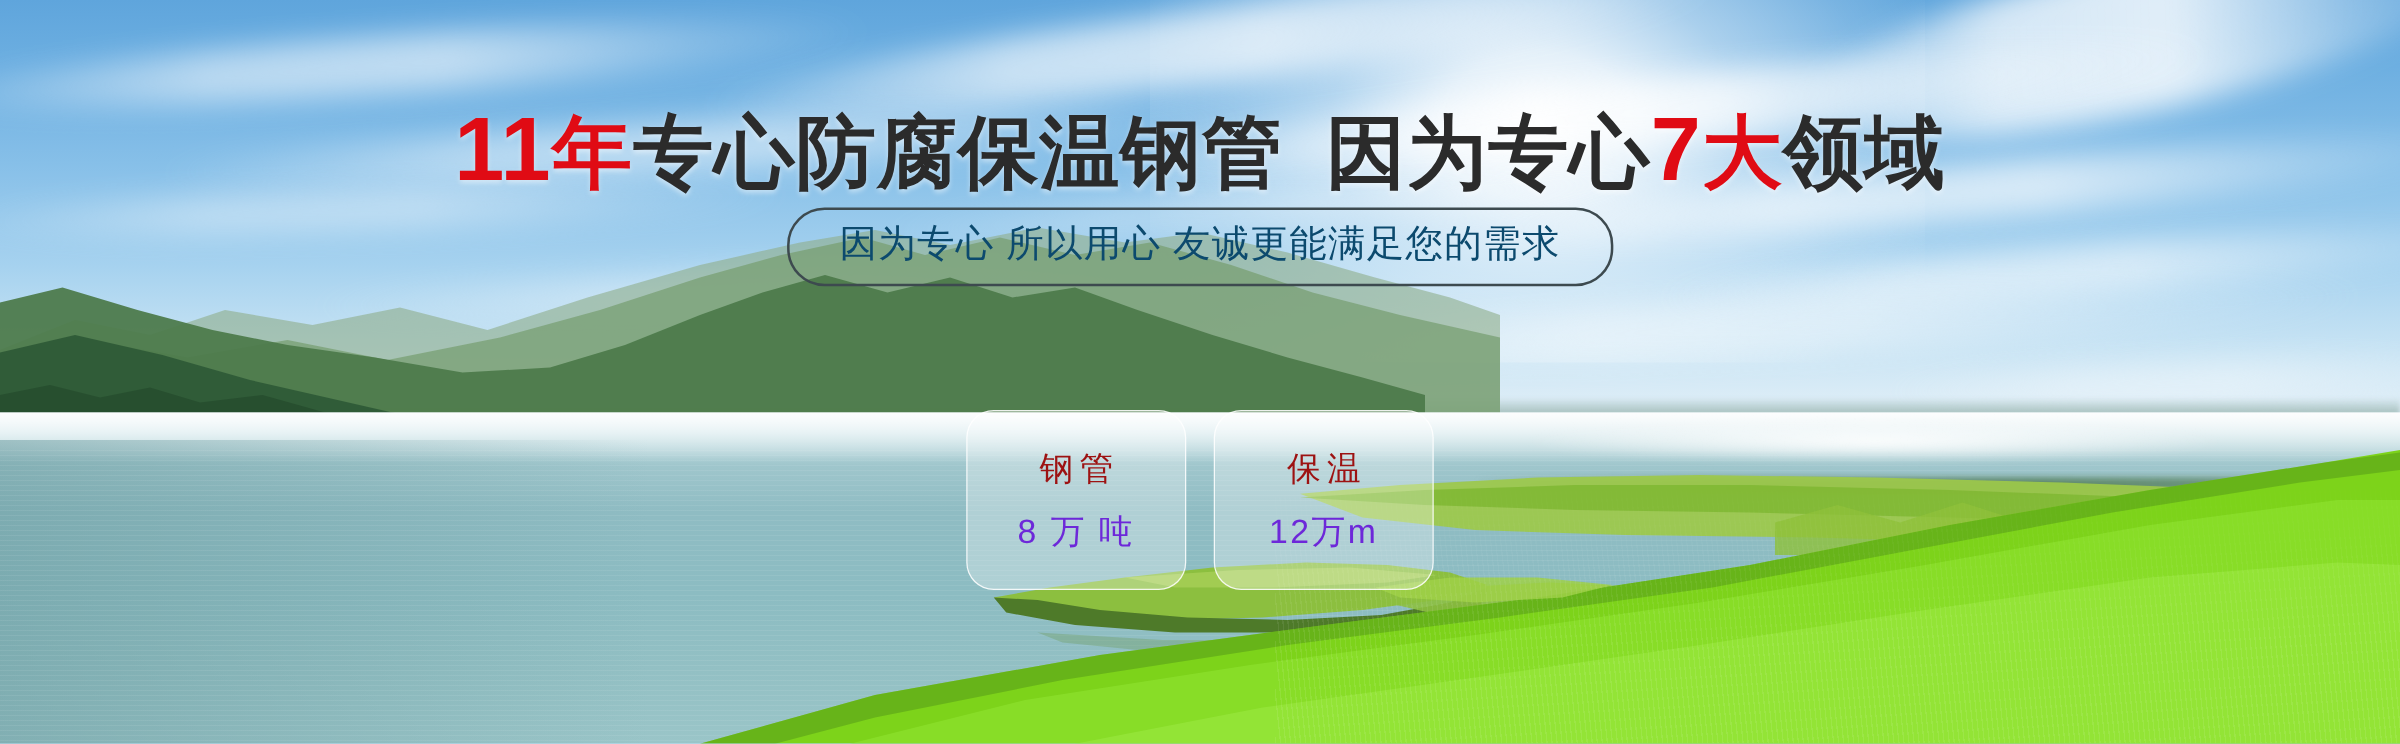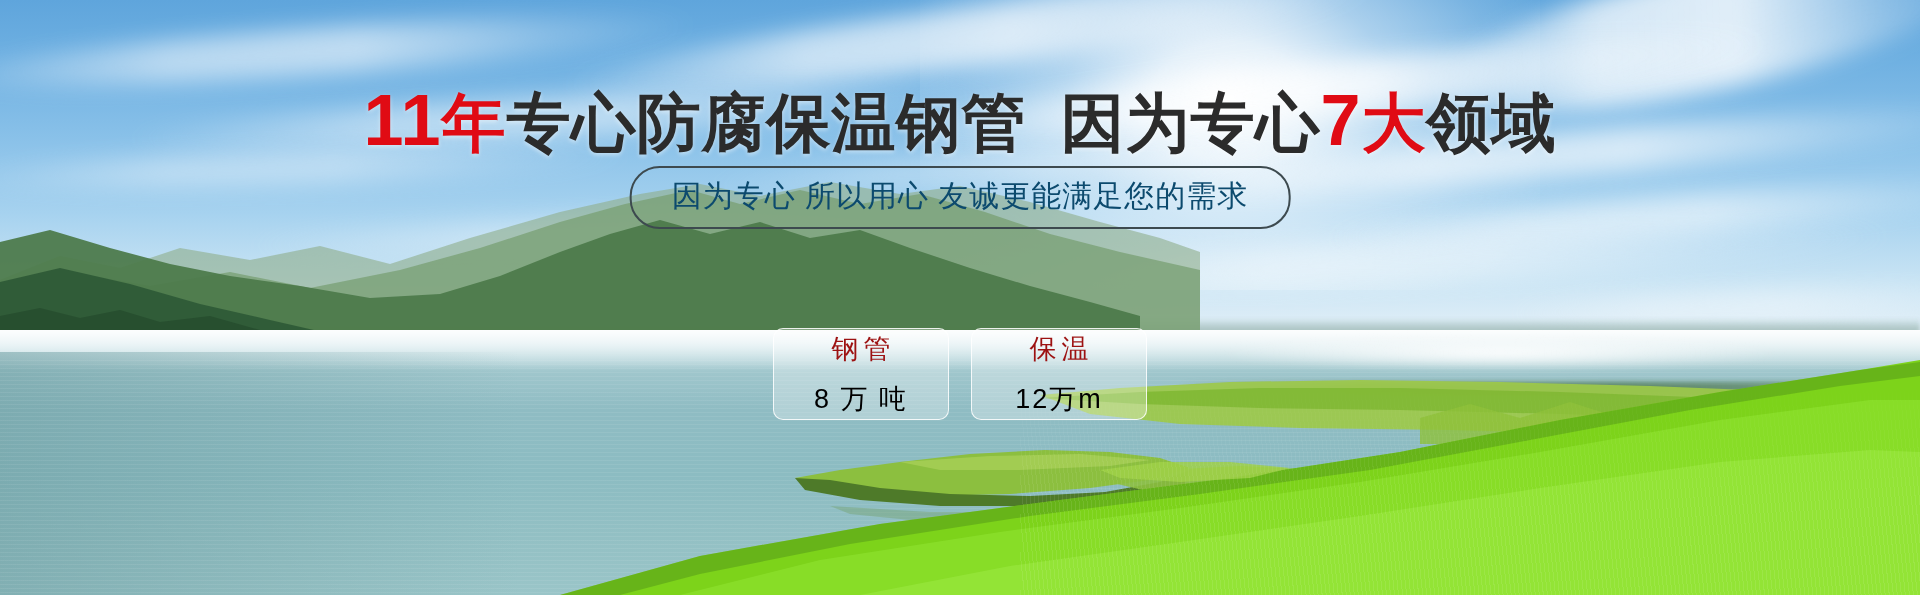--- a/index.html
+++ b/index.html
@@ -155,36 +155,36 @@
     letter-spacing:1px;
     font-family:"Liberation Sans","DejaVu Sans",sans-serif;
   }
 
   
   .cards{
     position:absolute;left:50%;top:328px;transform:translateX(-50%);
     display:flex;gap:22px;
   }
   .card{
-    width:176px;height:92px;
+    width:176px;height:144px;
     border:1px solid rgba(255,255,255,.85);
-    border-radius:10px;
+    border-radius:22px;
     background:rgba(255,255,255,.30);
     display:flex;flex-direction:column;
     align-items:center;justify-content:center;
     box-sizing:border-box;
   }
   .card .label{
     font-size:27px;color:#9d1212;letter-spacing:5px;
     text-indent:5px;
     margin-bottom:14px;
     font-family:"Liberation Sans","DejaVu Sans",sans-serif;
   }
   .card .value{
-    font-size:27px;color:#000000;letter-spacing:2px;
+    font-size:27px;color:#6d28d9;letter-spacing:2px;
     white-space:nowrap;
     font-family:"Liberation Sans","DejaVu Sans",sans-serif;
   }
   .card .value sup{font-size:16px;vertical-align:super;}
 </style>
 </head>
 <body>
 
 <div class="banner">
 

